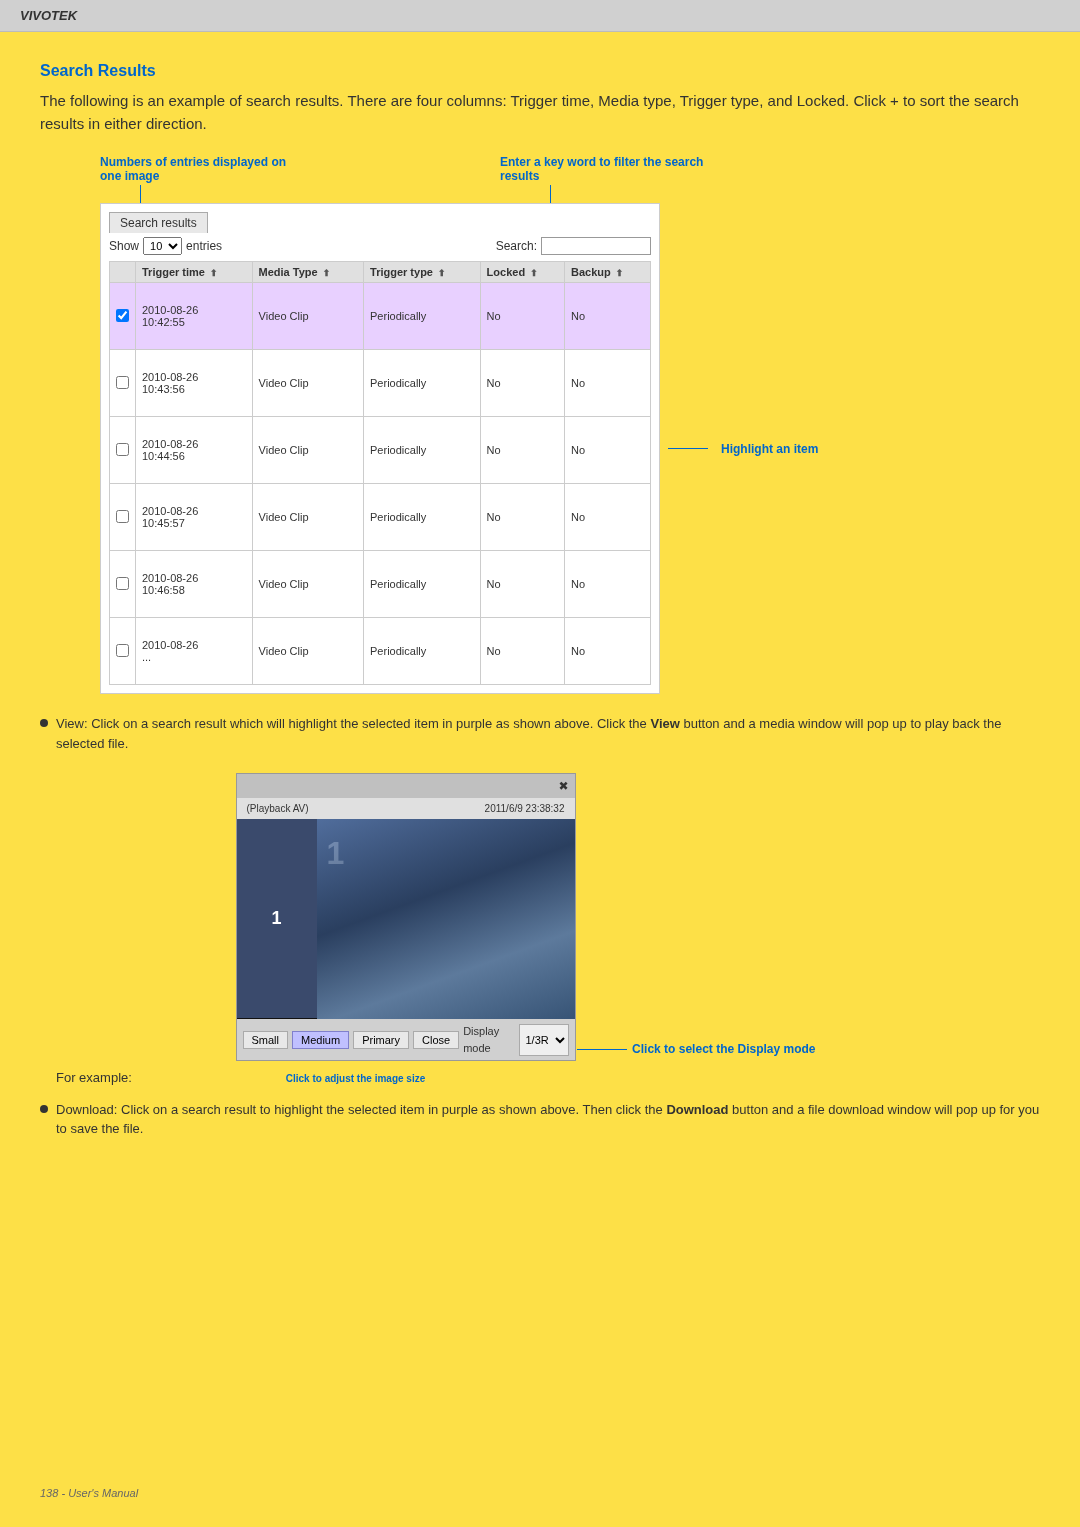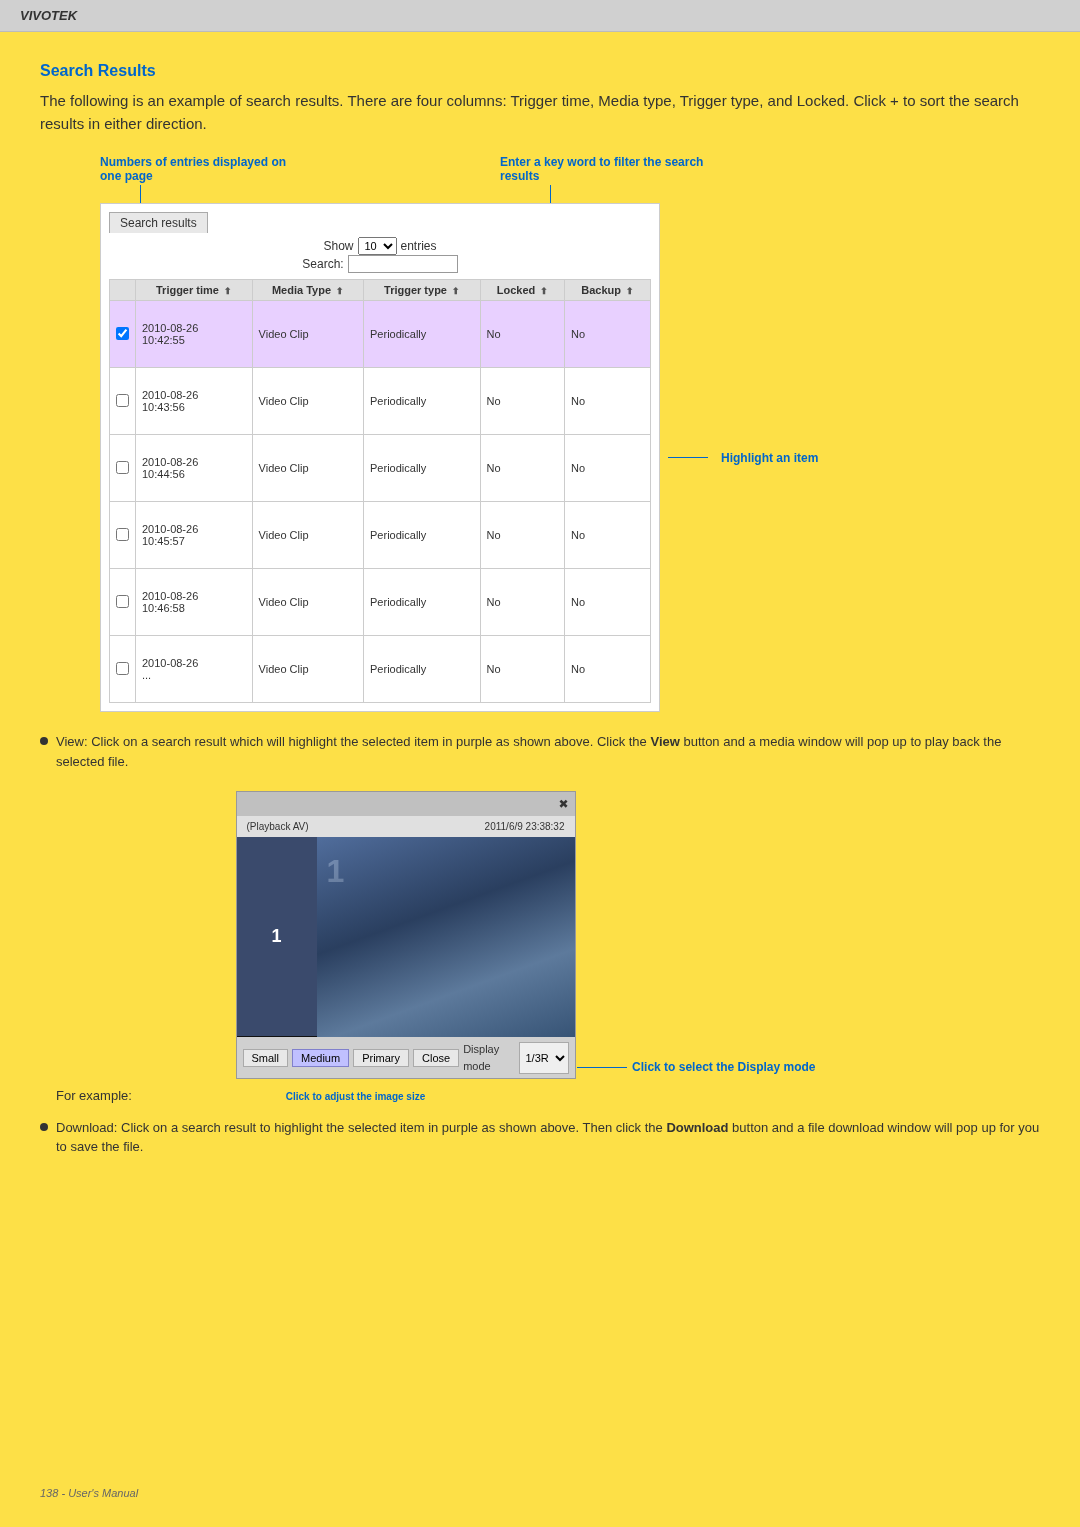--- a/index.html
+++ b/index.html
@@ -50,21 +50,20 @@
       background: #fff;
       width: 560px;
       padding: 8px;
       position: relative;
     }
     .table-top-row {
       display: flex;
       align-items: center;
       margin-bottom: 6px;
       justify-content: space-between;
-      flex-direction: column;
     }
     .show-row {
       display: flex;
       align-items: center;
       gap: 4px;
       font-size: 12px;
     }
     .show-row select {
       font-size: 11px;
       padding: 1px 2px;
@@ -97,21 +96,21 @@
     
     .data-table {
       width: 100%;
       border-collapse: collapse;
       font-size: 11px;
     }
     .data-table th {
       background: #e0e0e0;
       border: 1px solid #ccc;
       padding: 4px 6px;
-      text-align: center;
+      text-align: left;
       font-weight: bold;
       white-space: nowrap;
     }
     .data-table td {
       border: 1px solid #ccc;
       padding: 21px 6px;
       white-space: nowrap;
     }
     .data-table tr.highlighted td {
       background: #e8d0ff;
@@ -295,21 +294,21 @@
     <h2 class="section-title">Search Results</h2>
 
     <p class="intro-text">
       The following is an example of search results. There are four columns: Trigger time, Media type, Trigger type, and Locked. Click + to sort the search results in either direction.
     </p>
 
     <div class="diagram-wrapper">
 
       <div style="display:flex; margin-left:60px; margin-bottom:0; position:relative; width:620px; justify-content:space-between; align-items:flex-end;">
         <div style="color:#0066cc; font-size:12px; font-weight:bold; width:190px; position:relative; padding-bottom:20px;">
-          <span>Numbers of entries displayed on one page</span>
+          <span>Numbers of entries displayed on one image</span>
           
           <div style="position:absolute; bottom:0; left:40px; width:1px; height:18px; background:#0066cc;"></div>
         </div>
         <div style="color:#0066cc; font-size:12px; font-weight:bold; width:220px; text-align:left; position:relative; padding-bottom:20px;">
           <span>Enter a key word to filter the search results</span>
           
           <div style="position:absolute; bottom:0; left:50px; width:1px; height:18px; background:#0066cc;"></div>
         </div>
       </div>
 

